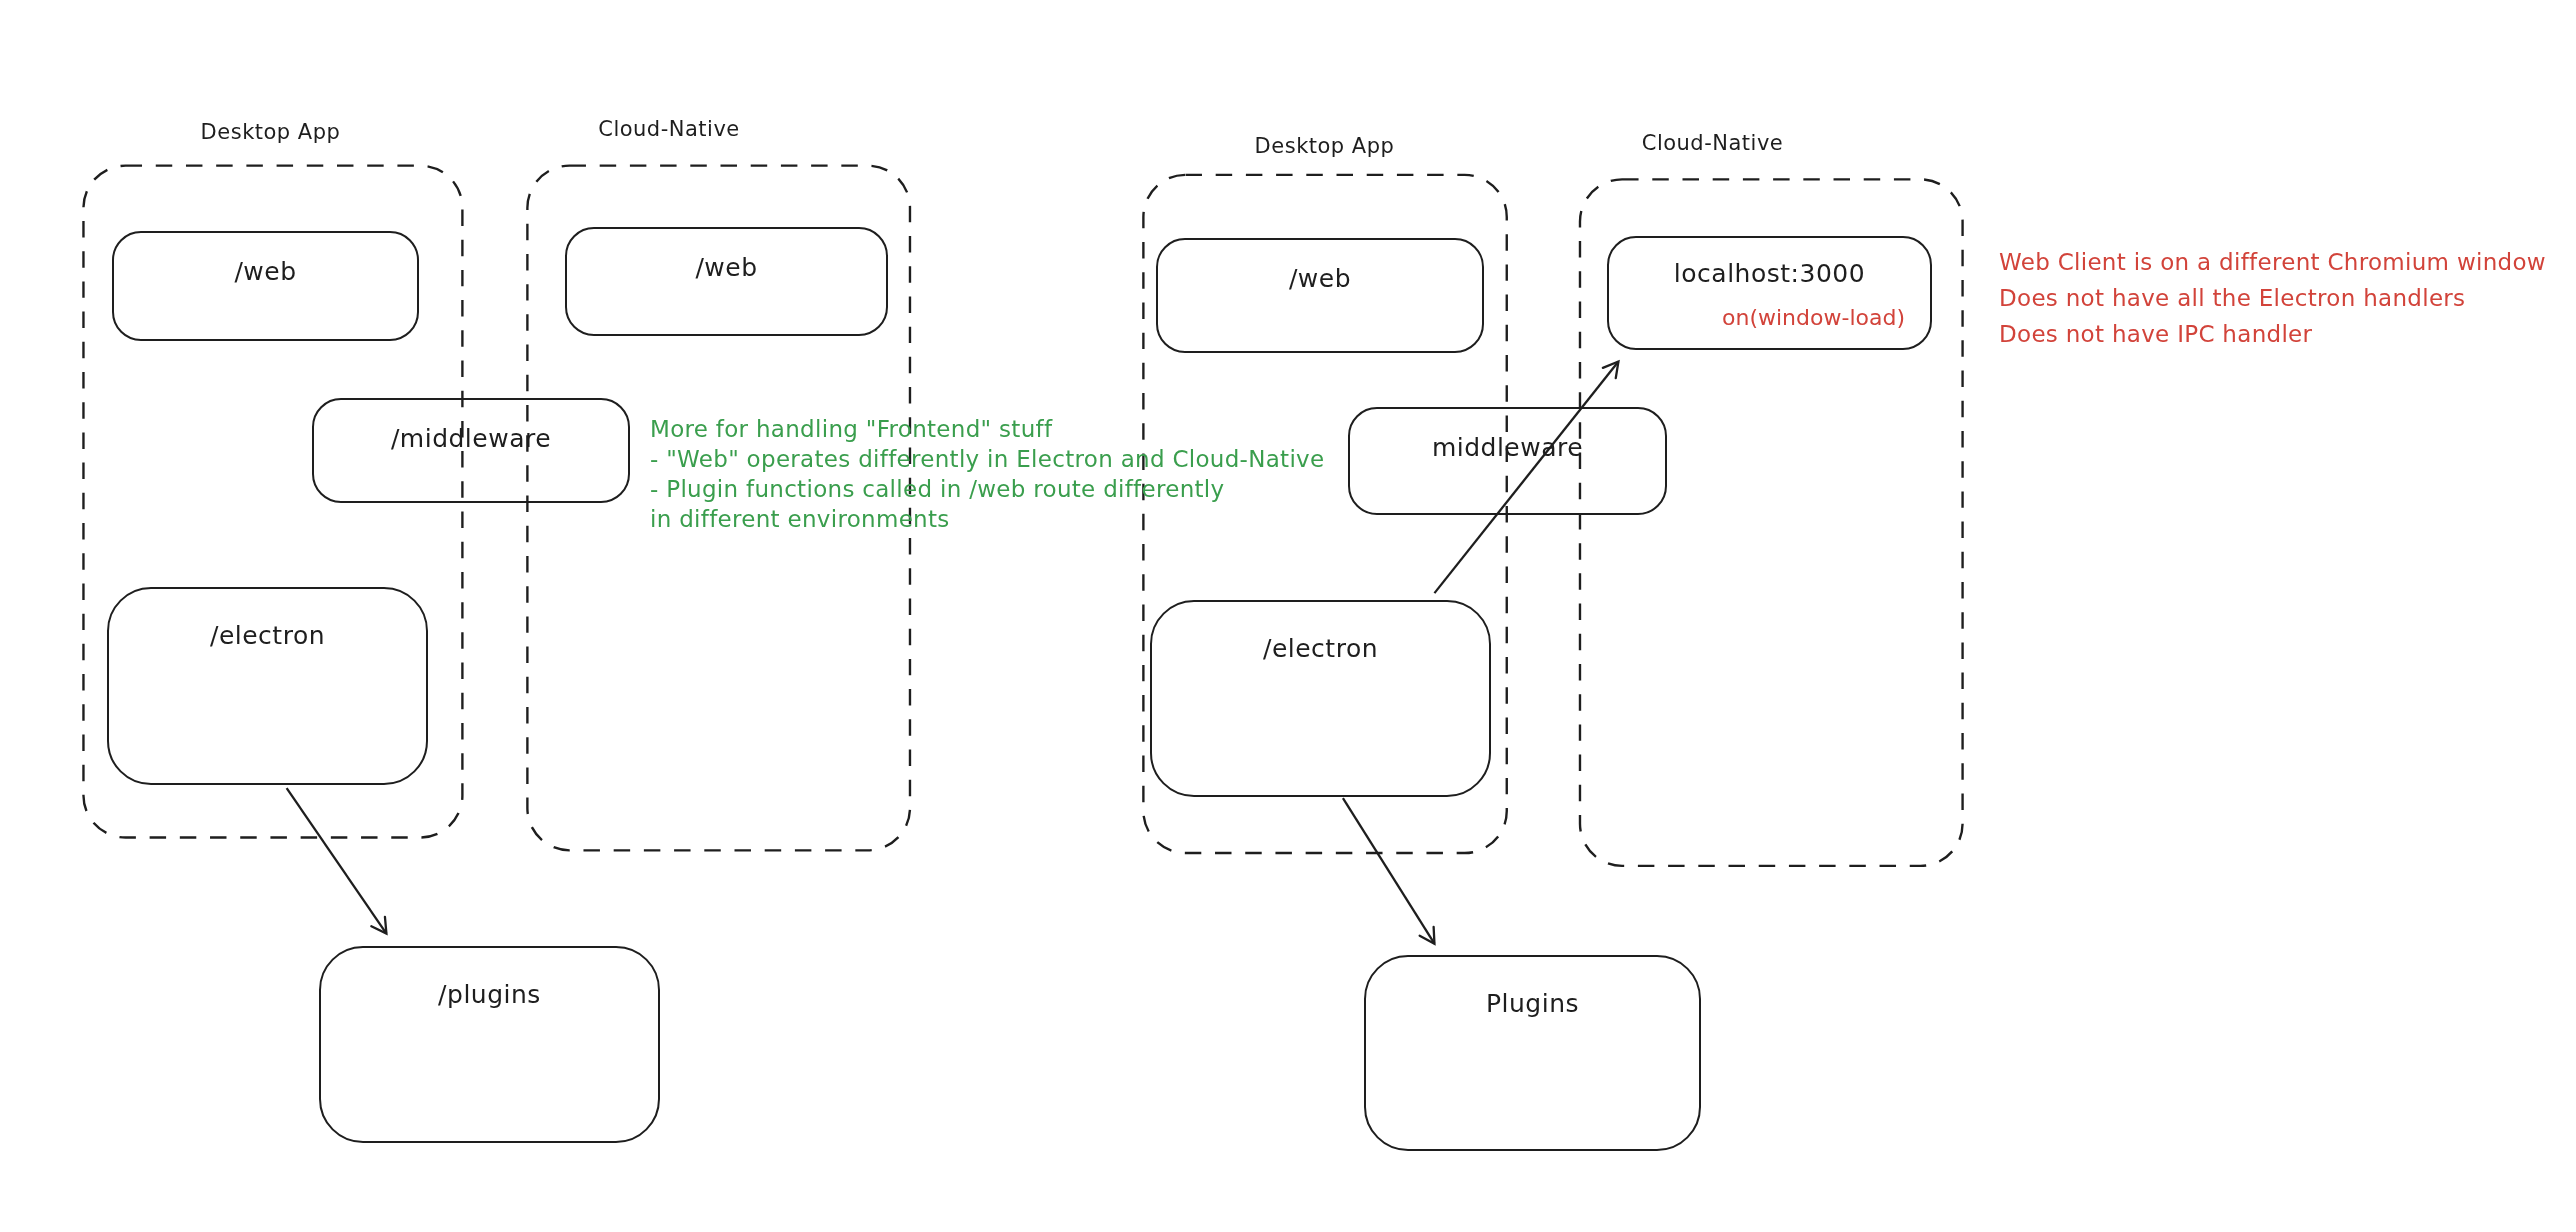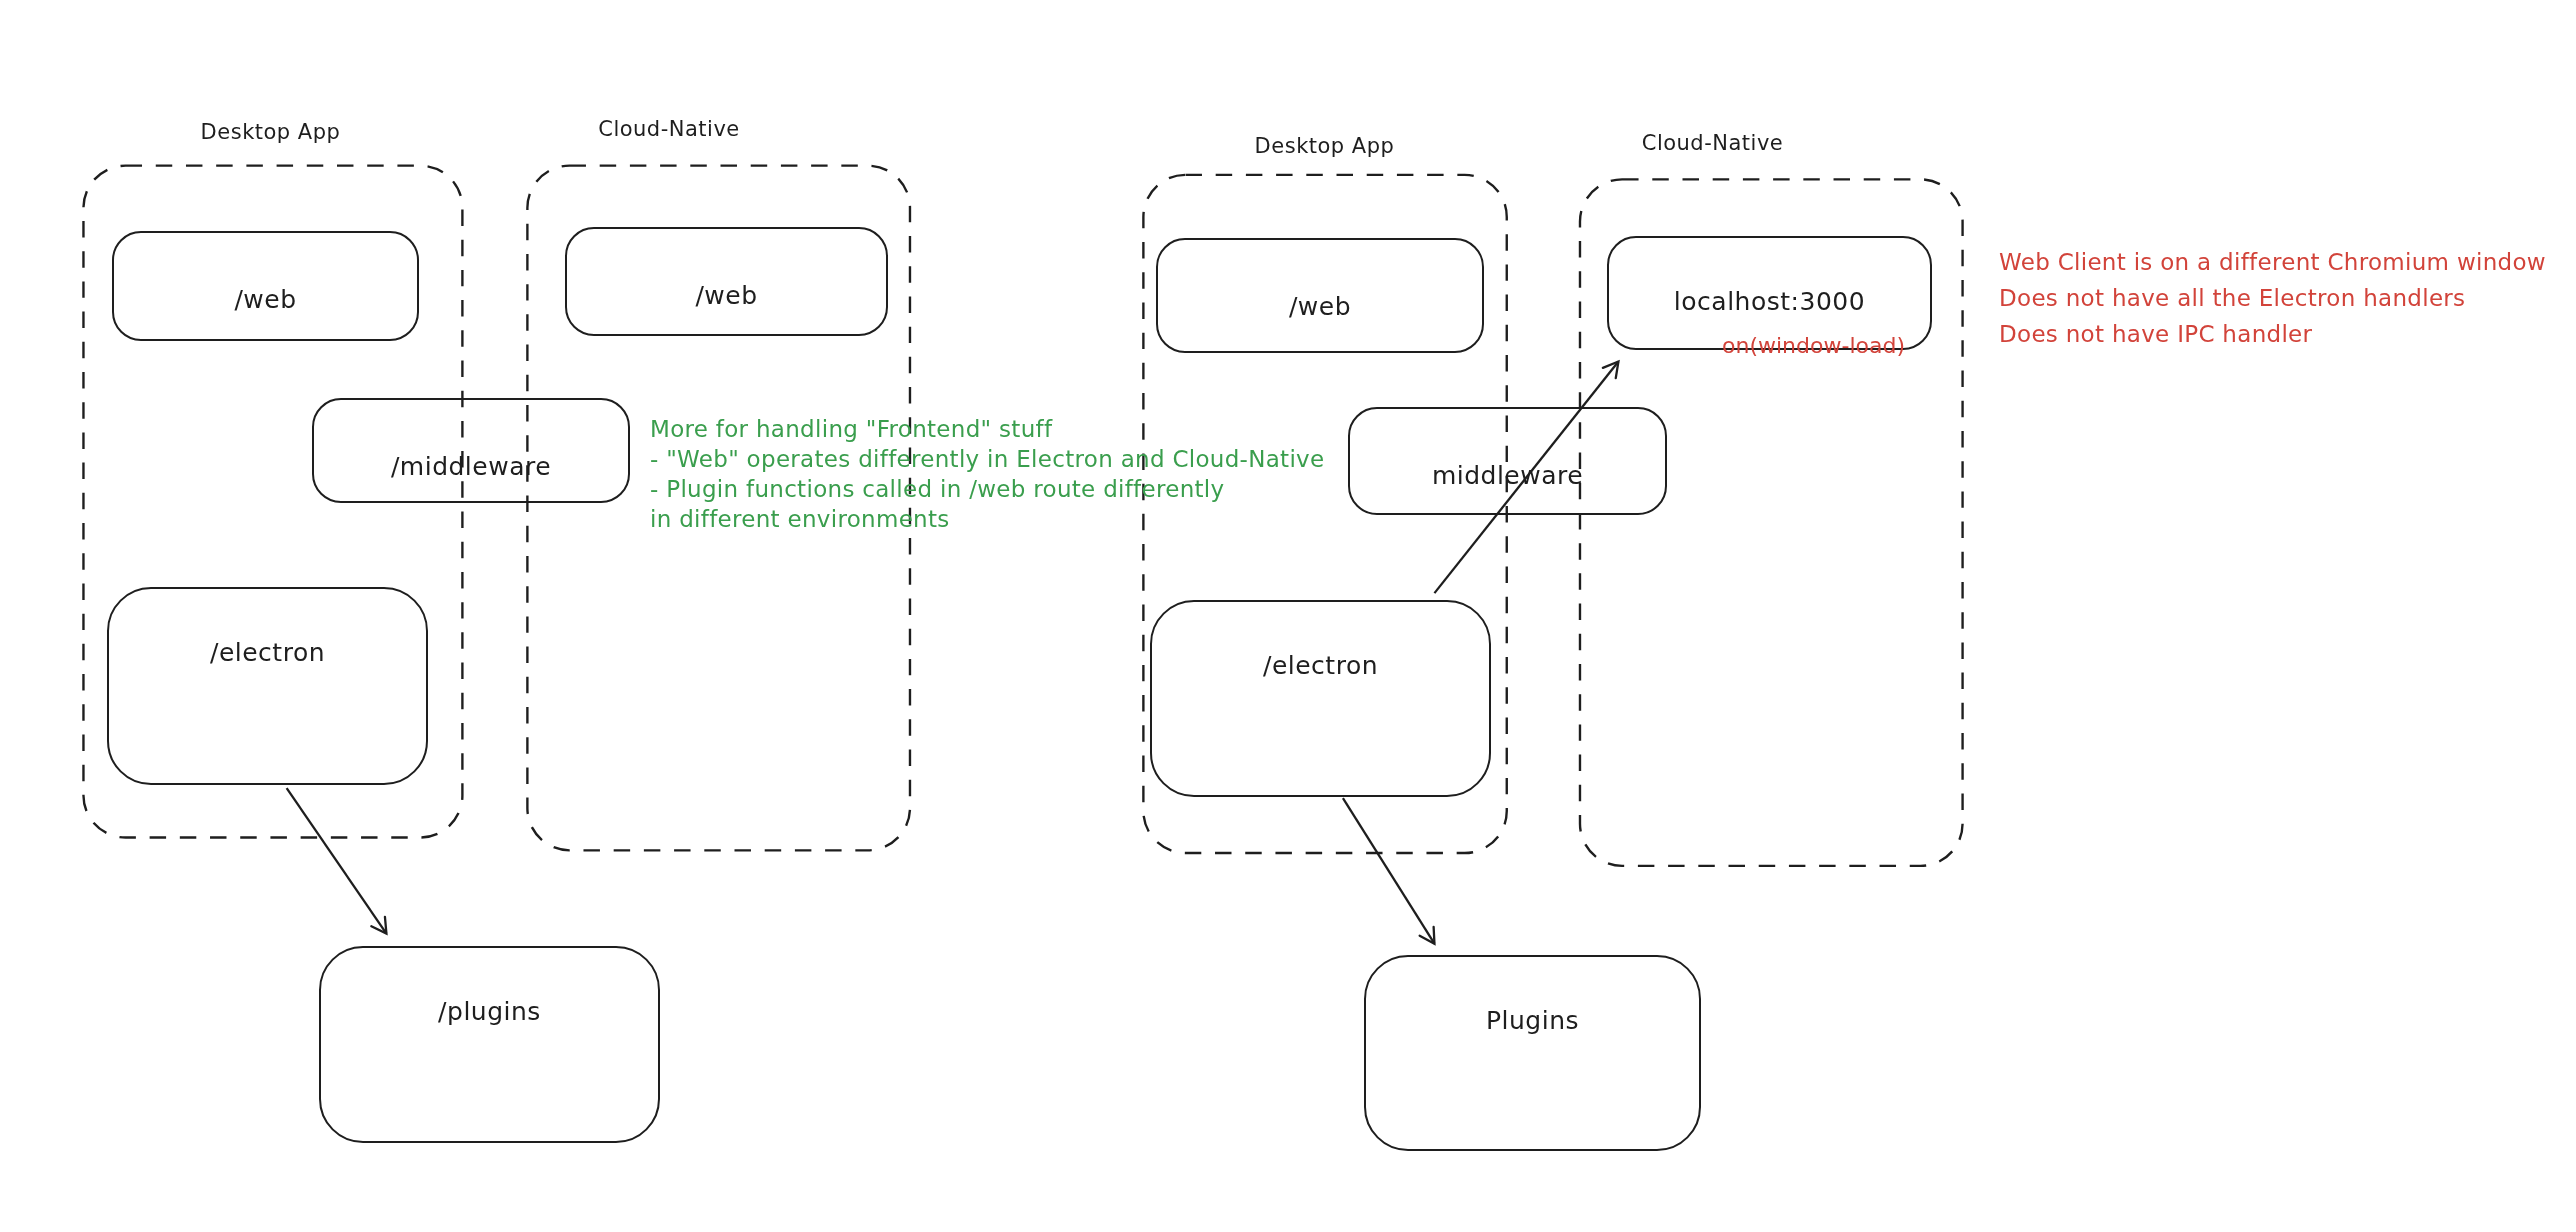--- a/index.html
+++ b/index.html
@@ -33,27 +33,26 @@
     position: absolute;
     border: 2.3px solid var(--stroke);
     border-radius: 29px;
     background: transparent;
     display: flex;
     flex-direction: column;
     align-items: center;
     padding-top: 24px;
     z-index: 1;
   }
-  .node-lg { border-radius: 44px; padding-top: 21px; }
+  .node-lg { border-radius: 44px; padding-top: 32px; }
   .nlabel {
     font-size: 25px;
     letter-spacing: 0.5px;
     color: var(--stroke);
     white-space: nowrap;
-    margin-top: 28px;
   }
   .nlabel.red { color: var(--red); }
   .sub-label {
     font-size: 22px;
     color: var(--red);
     margin-top: 16.5px;
     transform: translateX(44px);
     white-space: nowrap;
   }
   

